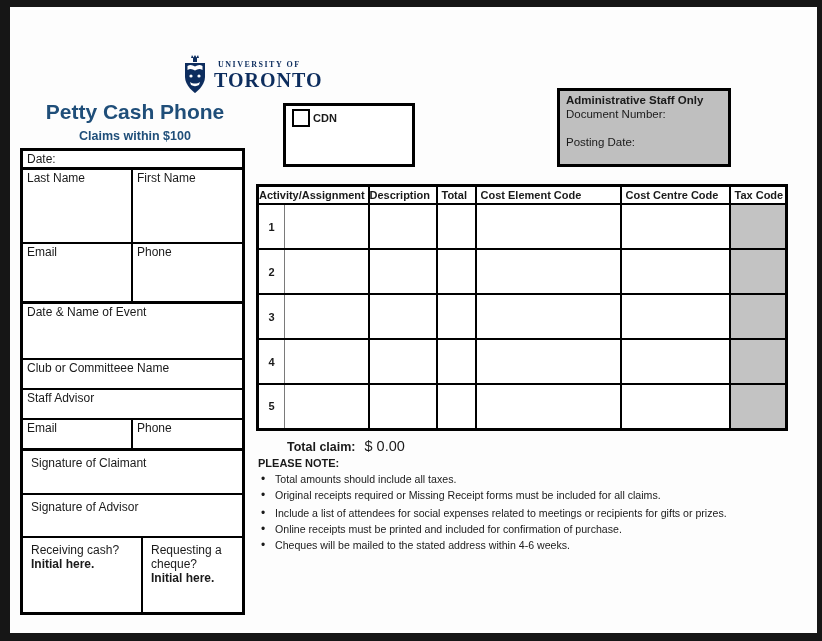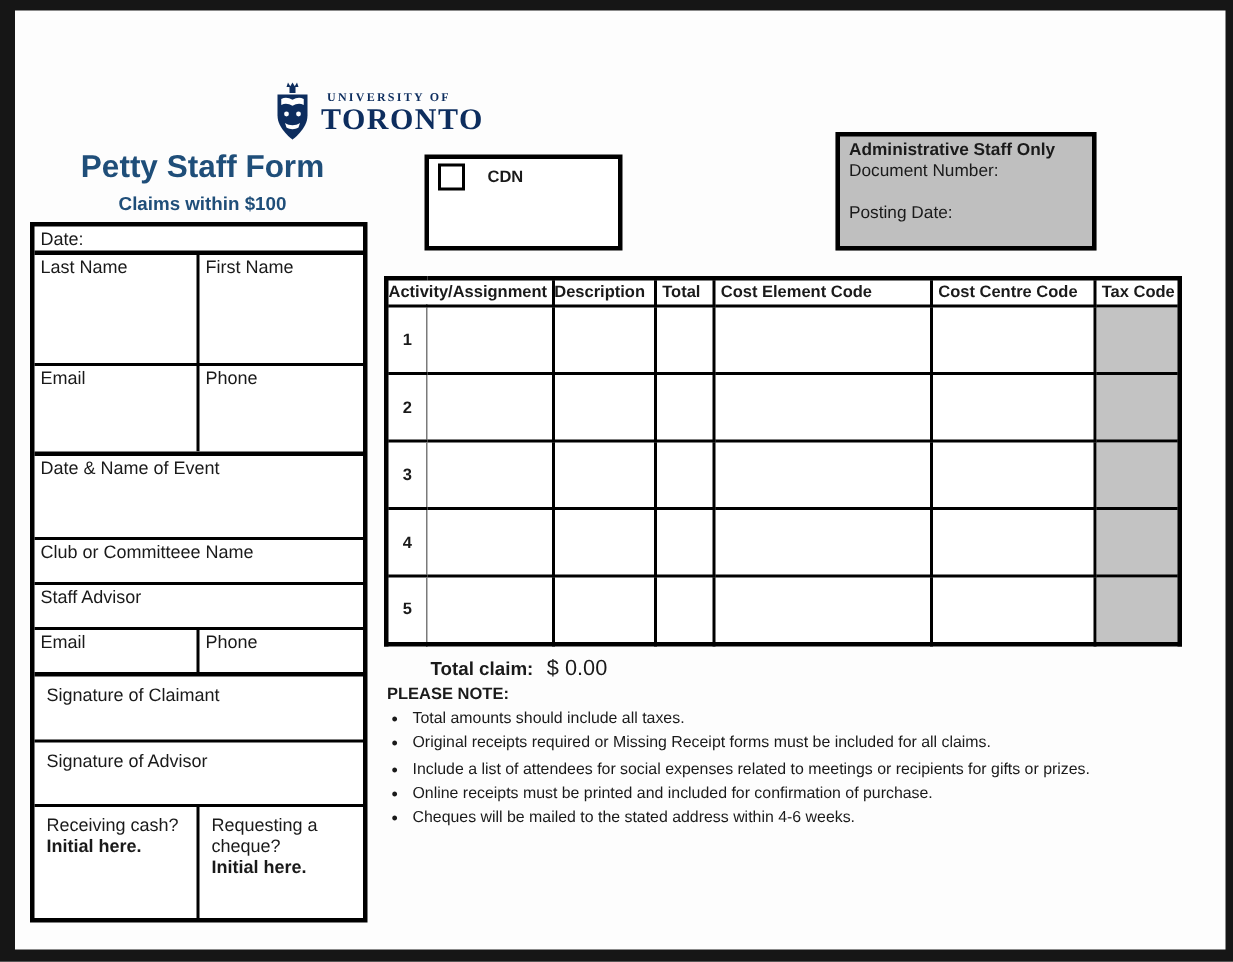--- a/index.html
+++ b/index.html
@@ -35,35 +35,35 @@
   }
 
   
   .lform {
     position:absolute; left:20px; top:148px; width:225px; height:467px;
     border:3px solid #000; box-sizing:border-box; background:#fff;
     display:flex; flex-direction:column;
   }
   .lrow { border-bottom:2px solid #000; box-sizing:border-box; flex:0 0 auto; overflow:hidden; }
   .lrow.b3 { border-bottom-width:3px; }
-  .lrow.last { border-bottom:none; flex:1 1 auto; }
+  .lrow.last { border-bottom:none; flex:1 1 auto;gap:10px; }
   .two { display:flex; }
   .lcell { width:108px; box-sizing:border-box; overflow:hidden; }
   .lcell + .lcell { flex:1; border-left:2px solid #000; }
   .lbl { display:block; font-size:12px; padding:1px 4px; }
   .lbl.indent { padding:5px 4px 0 8px; }
   .lbl.b { font-weight:bold; padding-top:0; }
 
   
   .currency {
     position:absolute; left:283px; top:103px; width:132px; height:64px;
     border:3px solid #000; box-sizing:border-box; background:#fff;
   }
   .currency-title { font-size:12px; font-weight:bold; padding:2px 0 0 5px; }
-  .cdn-row { display:flex; align-items:center; margin:3px 0 0 6px;gap:12px; }
+  .cdn-row { display:flex; align-items:center; margin:3px 0 0 6px; }
   .checkbox { width:14px; height:14px; border:2px solid #000; background:#fff; box-sizing:content-box; }
   .cdn-label { font-size:11px; font-weight:600; margin-left:3px; }
 
   
   .admin {
     position:absolute; left:557px; top:88px; width:174px; height:79px;
     border:3px solid #000; box-sizing:border-box; background:#bfbfbf;
     padding:3px 6px;
   }
   .admin-title { font-size:11.5px; font-weight:bold; }
@@ -111,21 +111,21 @@
       <path d="M3 9 h20 v14 c0 9 -10 16 -10 16 s-10 -7 -10 -16 z" fill="#0d2d5e"></path>
       <path d="M5.5 12 c2.5 -1.5 5 -1 7.5 0.5 c2.5 -1.5 5 -2 7.5 -0.5 v4 c-2.5 -1.5 -5 -1 -7.5 0.5 c-2.5 -1.5 -5 -2 -7.5 -0.5 z" fill="#fff"></path>
       <circle cx="9" cy="22" r="1.6" fill="#fff"></circle>
       <circle cx="17" cy="22" r="1.6" fill="#fff"></circle>
       <path d="M8 28 c3 2 7 2 10 0 l-1 3 c-2.5 1.5 -5.5 1.5 -8 0 z" fill="#fff"></path>
     </svg>
   </div>
   <div class="uoft-line1">UNIVERSITY OF</div>
   <div class="uoft-line2">TORONTO</div>
 
-  <div class="form-title">Petty Staff Form</div>
+  <div class="form-title">Petty Cash Phone</div>
   <div class="form-subtitle">Claims within $100</div>
 
   <div class="lform">
     <div class="lrow b3" style="height:19px">
       <span class="lbl">Date:</span>
     </div>
     <div class="lrow two" style="height:74px">
       <div class="lcell">
         <span class="lbl">Last Name</span>
       </div>

